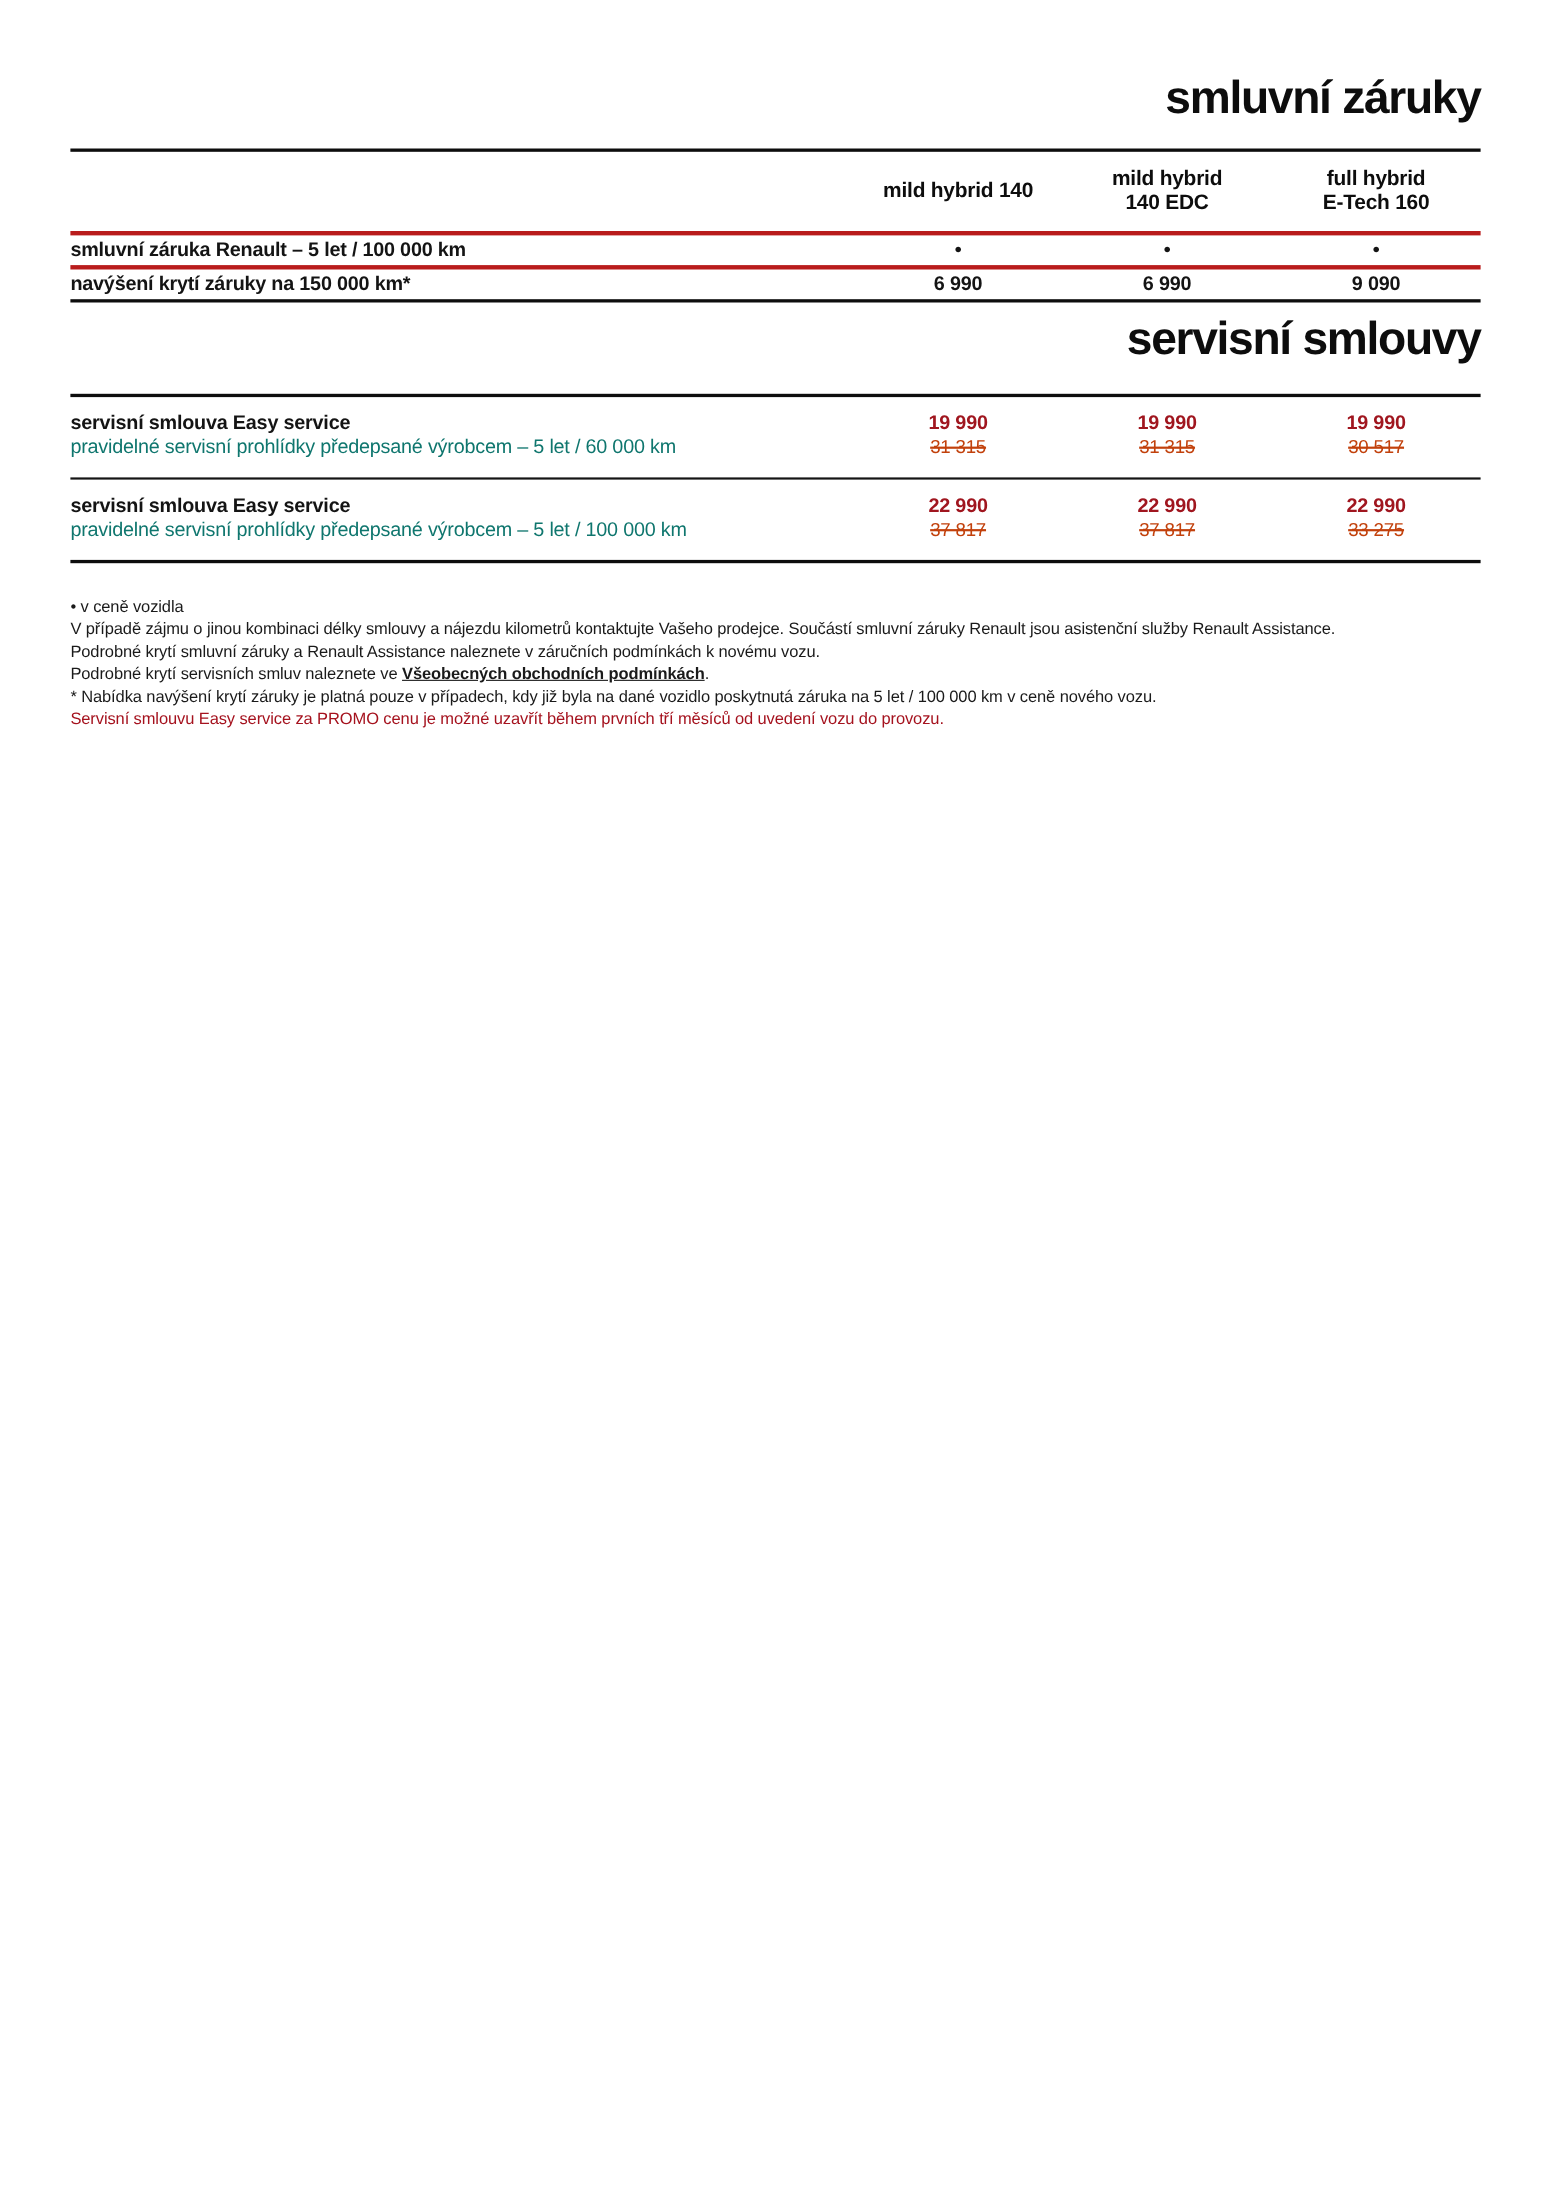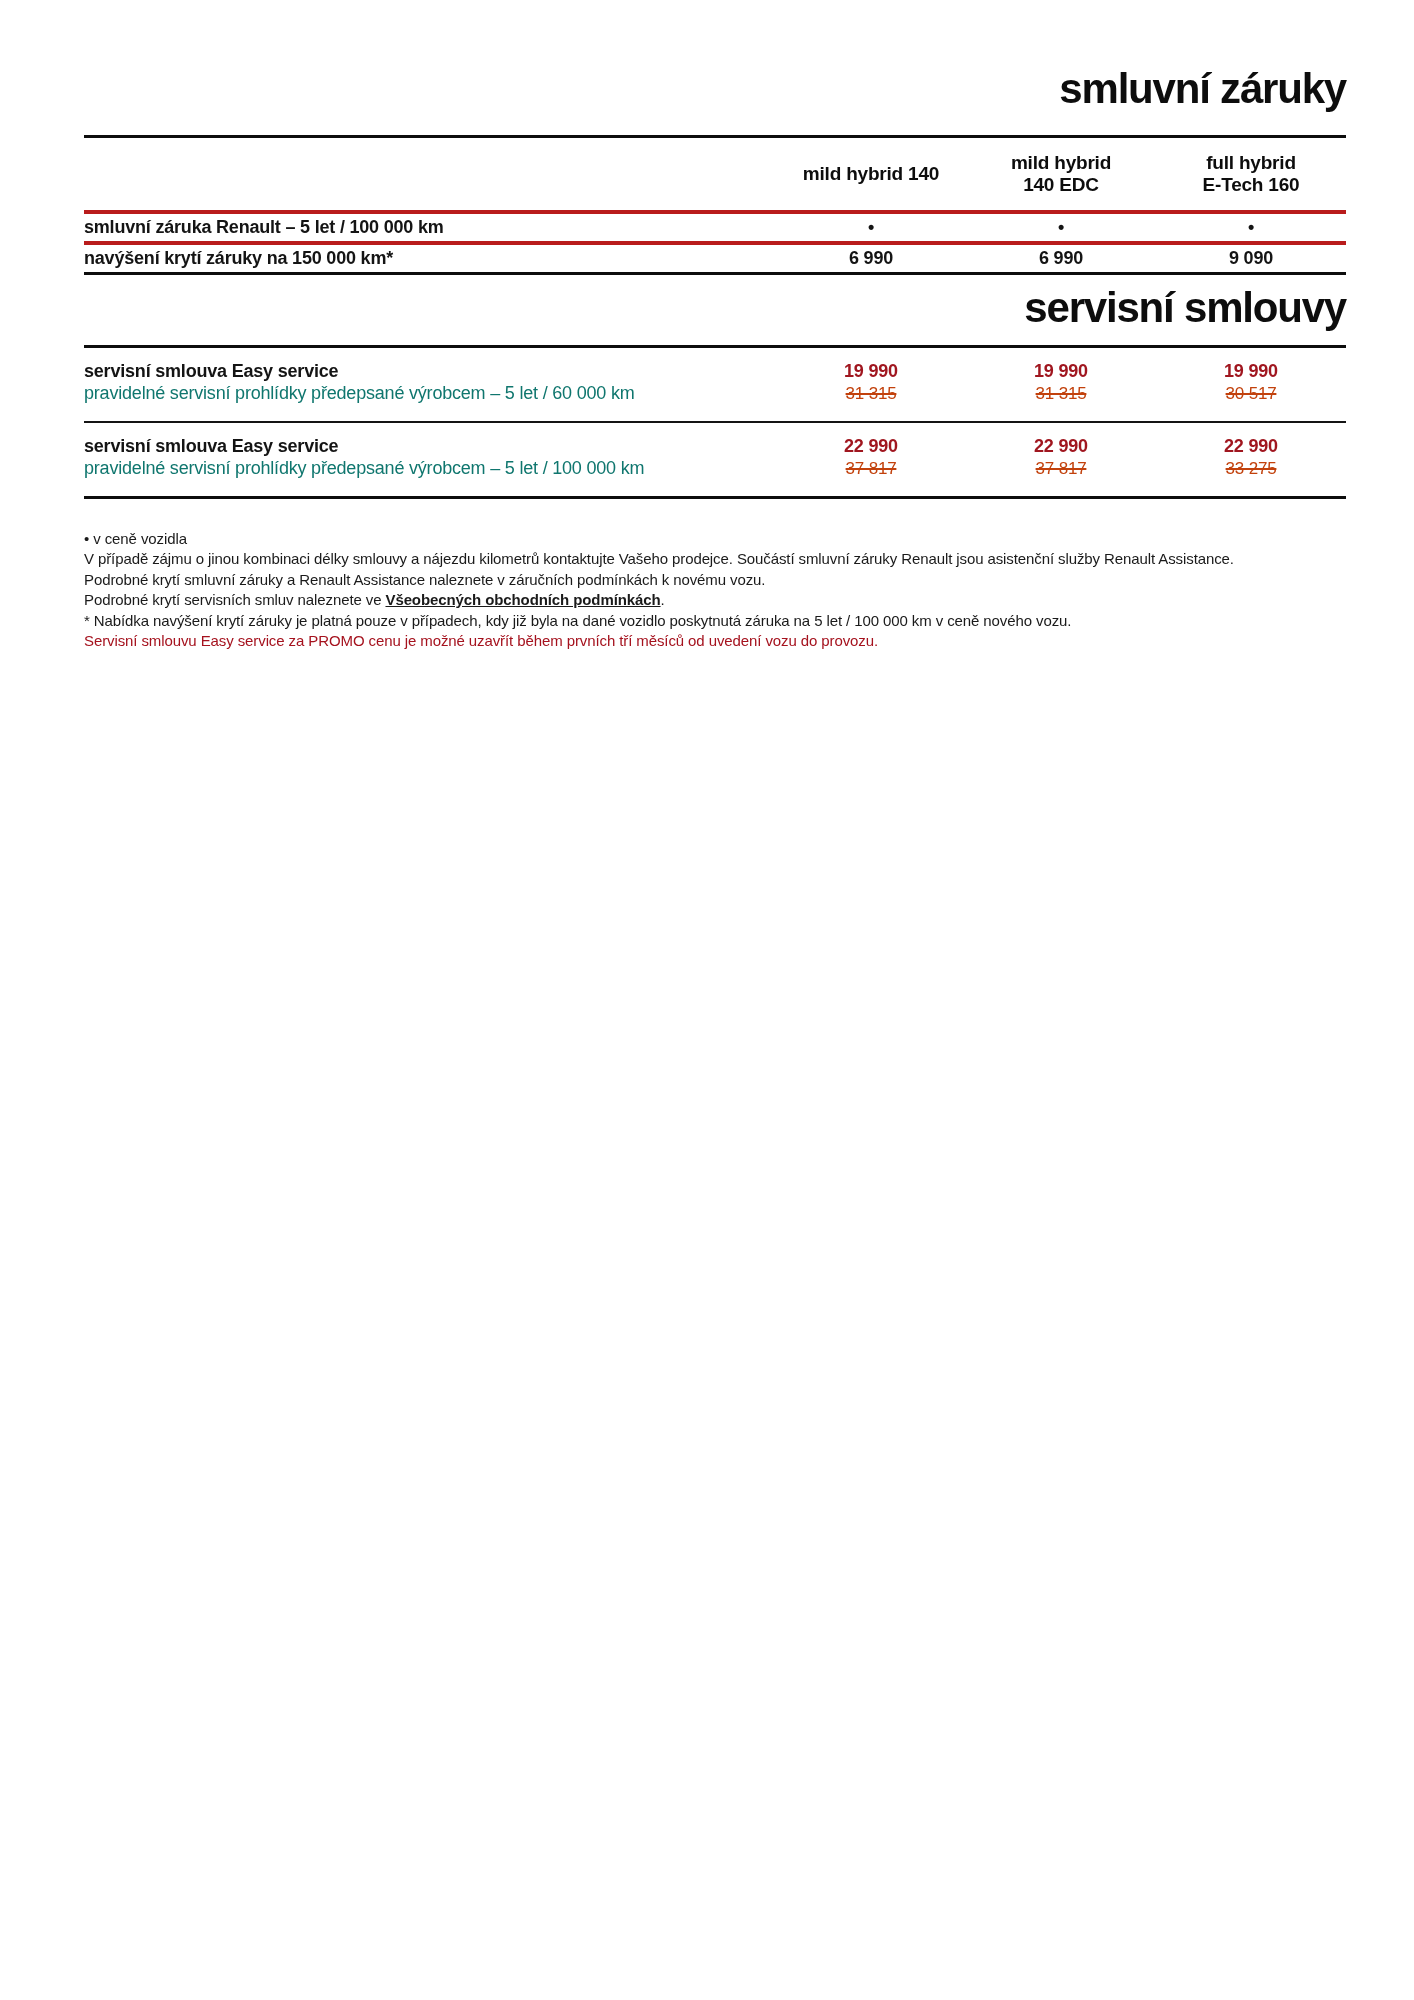--- a/index.html
+++ b/index.html
@@ -4,30 +4,29 @@
 <style>
   * { margin:0; padding:0; box-sizing:border-box; }
   html,body { background:#ffffff; }
   .page {
     position:relative;
     width:1414px; height:1708px;
     background:#ffffff;
     font-family:"Liberation Sans", sans-serif;
     color:#141414;
     overflow:hidden;
-    padding-left:20px;
   }
   .content { padding:0 68px 0 64px; }
 
   .section-title {
     font-size:42px; font-weight:700; letter-spacing:-1.2px;
     line-height:1.08; text-align:right; color:#0d0d0d;
   }
   .title-warranties { padding-top:66px; margin-bottom:24px; }
-  .title-service   { padding-top:10px; margin-bottom:14px; }
+  .title-service   { padding-top:10px; margin-bottom:27px; }
 
   .rule-heavy { border-top:3px solid #0d0d0d; }
 
   .grid-row {
     display:grid;
     grid-template-columns:1fr 190px 190px 190px;
     align-items:center;
   }
   .header-row { min-height:72px; }
   .col-header {

